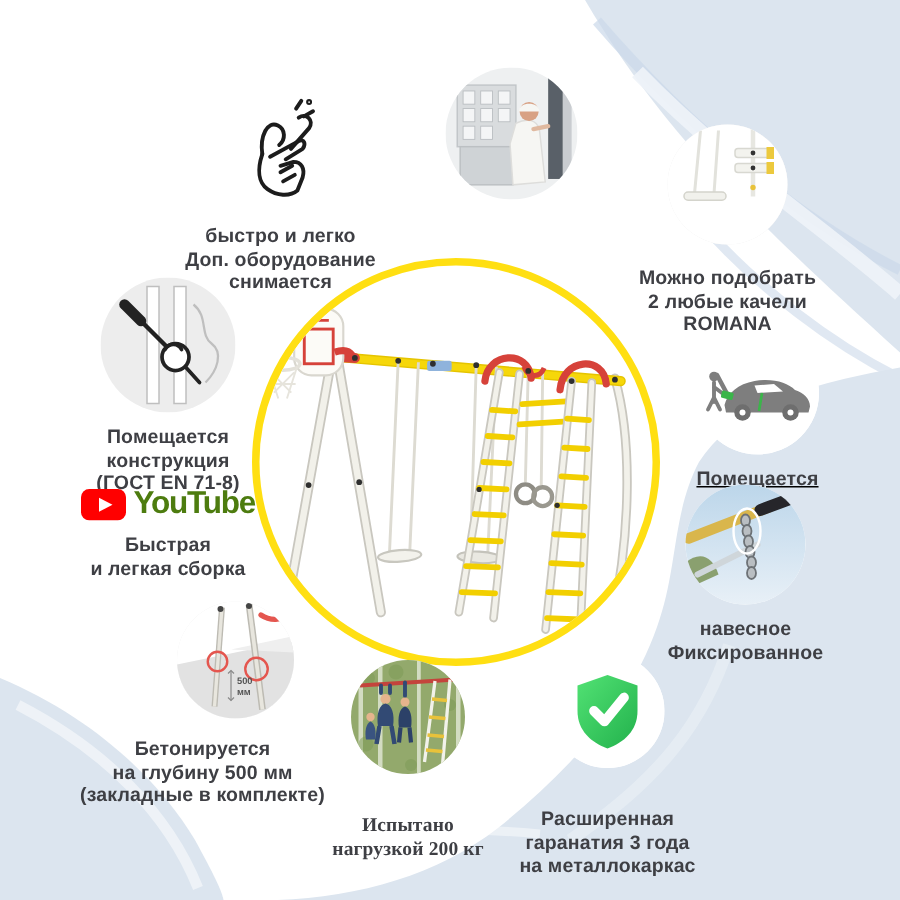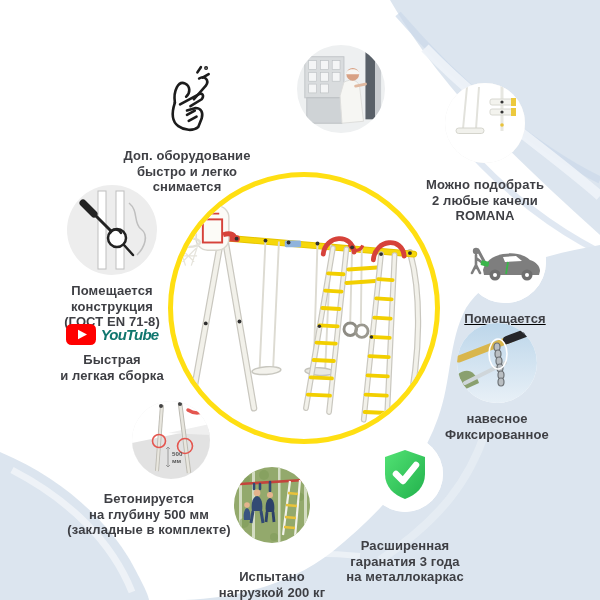--- a/index.html
+++ b/index.html
@@ -8,21 +8,21 @@
   #bg{position:absolute;inset:0;z-index:0;}
   .feat{position:absolute;z-index:3;text-align:center;}
   .cap{font-size:13px;line-height:15.5px;font-weight:700;color:#3e3f44;letter-spacing:.1px;}
   .cap b{font-weight:800;}
   .photo-circle{border-radius:50%;overflow:hidden;margin:0 auto;display:block;background:#fff;}
   .ring{box-shadow:0 0 0 1px #ececec inset;}
   #center-circle{position:absolute;left:168px;top:172px;width:272px;height:272px;
       box-sizing:border-box;border:5px solid #ffdf12;border-radius:50%;background:#fff;
       z-index:1;overflow:hidden;}
   #yt-row{display:flex;align-items:center;justify-content:center;gap:5px;margin-bottom:7px;}
-  #yt-word{font-size:15px;font-weight:700;color:#0f766e;letter-spacing:-0.8px;font-style:italic;}
+  #yt-word{font-size:21px;font-weight:700;color:#4d7c0f;letter-spacing:-0.8px;}
   .mt4{margin-top:4px;} .mt8{margin-top:8px;} .mt10{margin-top:26px;} .mt12{margin-top:12px;} .mt14{margin-top:14px;}
 </style>
 </head>
 <body>
 
 <div id="stage">
 
   <svg id="bg" viewBox="0 0 600 600">
     <path d="M390,0 C440,85 495,140 600,235 L600,0 Z" fill="#dce5ef"></path>
     <path d="M398,14 C460,86 535,148 600,180" stroke="#cbd9e9" stroke-width="7" fill="none" opacity="0.7"></path>
@@ -115,22 +115,22 @@
           <circle cx="52" cy="4" r="0.8"></circle>
         <path d="M16,44 C14,30 20,18 28,22 C34,25 34,33 29,37"></path>
         <path d="M44,16 C50,12 56,18 52,24 L38,40"></path>
         <path d="M22,46 L44,34 C48,32 50,36 47,40 L34,48"></path>
         <path d="M16,44 C12,56 13,66 20,71 C27,76 37,77 43,72 L47,62 C49,55 46,50 40,50 L30,53"></path>
         <path d="M30,58 L39,53"></path>
           <path d="M32,65 L41,60"></path>
       </g>
     </svg>
     <div class="cap mt4">
+      <div>быстро и легко</div>
       <div>Доп. оборудование</div>
-      <div>быстро и легко</div>
       <div>снимается</div>
     </div>
   </div>
 
   <div class="feat" style="left:281px;top:45px;width:120px;">
     <svg class="photo-circle" width="88" height="88" viewBox="0 0 90 90">
       <rect width="90" height="90" fill="#eef0f1"></rect>
       <rect x="70" y="4" width="10" height="72" fill="#596068"></rect>
       <rect x="80" y="4" width="6" height="72" fill="#c9ccd0"></rect>
       <rect x="8" y="12" width="40" height="42" fill="#d9dcde" stroke="#c2c6c9"></rect>
@@ -199,21 +199,21 @@
         <polygon points="12,5.8 21,10.5 12,15.2" fill="#ffffff"></polygon>
       </svg>
       <span id="yt-word">YouTube</span>
     </div>
     <div class="cap">
       <div>Быстрая</div>
       <div>и легкая сборка</div>
     </div>
   </div>
 
-  <div class="feat" style="left:49px;top:401px;width:200px;">
+  <div class="feat" style="left:35px;top:401px;width:200px;">
     <svg class="photo-circle ring" width="78" height="78" viewBox="0 0 78 78" style="margin-left:83px;">
       <rect width="78" height="78" fill="#ffffff"></rect>
       <polygon points="0,42 78,26 78,78 0,78" fill="#e2e2e2"></polygon>
       <polygon points="36,32 78,23 78,34" fill="#efefef"></polygon>
       <path d="M30,4 L25,70" stroke="#bdbbb3" stroke-width="4"></path>
       <path d="M30,4 L25,70" stroke="#e8e6de" stroke-width="2.2"></path>
       <path d="M48,2 L57,72" stroke="#bdbbb3" stroke-width="4.5"></path>
       <path d="M48,2 L57,72" stroke="#e8e6de" stroke-width="2.5"></path>
       <circle cx="29" cy="5" r="2" fill="#444"></circle>
         <circle cx="48" cy="3" r="2" fill="#444"></circle>
@@ -294,21 +294,21 @@
       <path d="M38,14 L58,21 L58,38 C58,51 49,59 38,63 C27,59 18,51 18,38 L18,21 Z" fill="url(#grn)"></path>
       <path d="M29,38 L36,45 L49,29" stroke="#ffffff" stroke-width="6.5" fill="none" stroke-linecap="round" stroke-linejoin="round"></path>
     </svg>
     <div class="cap mt10">
       <div>Расширенная</div>
       <div><span>гаранатия </span><b>3 года</b></div>
       <div>на металлокаркас</div>
     </div>
   </div>
 
-  <div class="feat" style="left:212px;top:467px;width:120px;">
+  <div class="feat" style="left:212px;top:440px;width:120px;font-family:Liberation Serif, serif;">
     <svg class="photo-circle" width="76" height="76" viewBox="0 0 76 76">
       <rect width="76" height="76" fill="#93a96c"></rect>
       <g fill="#dfe6d2" opacity="0.85">
         <rect x="5" y="0" width="3" height="76"></rect>
           <rect x="18" y="0" width="3" height="76"></rect>
         <rect x="44" y="0" width="2.5" height="76"></rect>
           <rect x="70" y="0" width="3" height="76"></rect>
       </g>
       <g fill="#7c9a55" opacity="0.5">
         <circle cx="12" cy="12" r="4"></circle>

